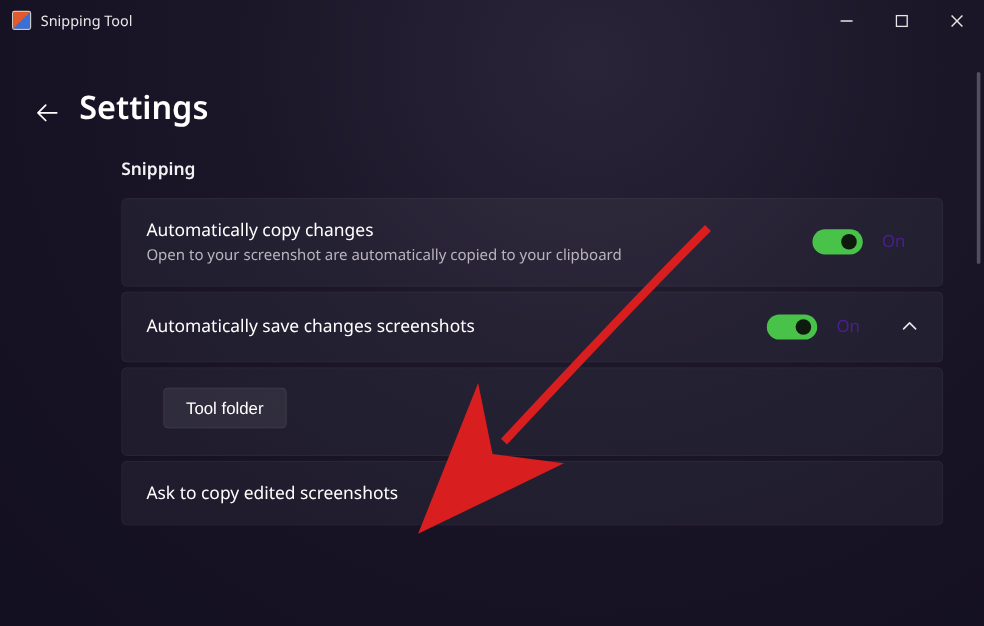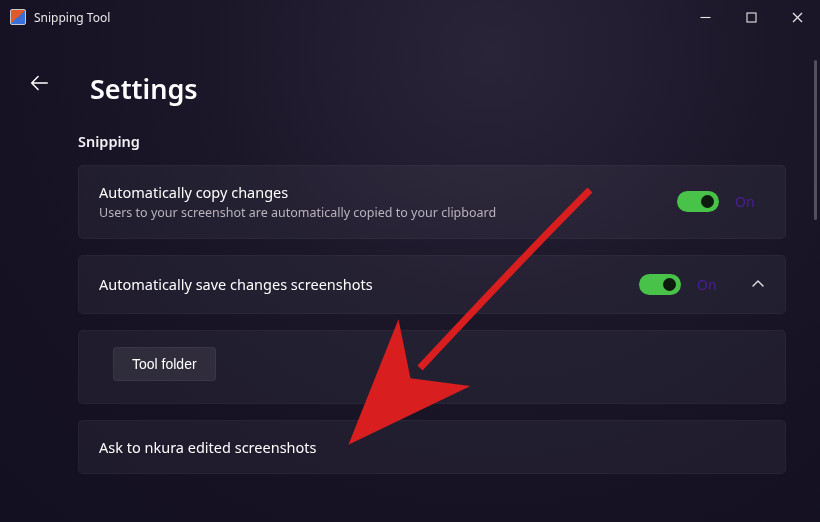--- a/index.html
+++ b/index.html
@@ -31,41 +31,41 @@
   .win-controls { margin-left: auto; display: flex; }
   .win-btn {
     width: 46px; height: 34px;
     display: flex; align-items: center; justify-content: center;
     color: #e6e6e6;
   }
   .win-btn svg { width: 11px; height: 11px; }
 
   
   .page-header {
-    display: flex; align-items: flex-start;
+    display: flex; align-items: flex-end;
     padding: 36px 12px 0 26px;
-    gap: 38px;
+    gap: 14px;
   }
   .back-btn {
     width: 26px; height: 26px;
     display: flex; align-items: center; justify-content: center;
     color: #ffffff;
   }
   .back-btn svg { width: 22px; height: 22px; }
   .page-title { font-size: 27px; font-weight: 600; }
 
   
-  .content { padding: 24px 34px 0 78px; }
+  .content { padding: 24px 34px 0 101px; }
   .section-label { font-size: 14.5px; font-weight: 600; color: #f3f1f4; margin-bottom: 14px; }
 
   .card {
     background: rgba(255,255,255,0.045);
     border: 1px solid rgba(255,255,255,0.035);
     border-radius: 5px;
-    margin-bottom: 16px;
+    margin-bottom: 4px;
     padding: 16px 20px 16px 20px;
     display: flex;
     align-items: center;
   }
   .card .text-col { flex: 1; min-width: 0; }
   .card .title { font-size: 14.5px; font-weight: 400; color: #ffffff; }
   .card .sub { font-size: 12.5px; color: #b9b3be; margin-top: 3px; line-height: 1.35; max-width: 430px; }
   .card.tall { padding: 18px 20px; }
   .card.sub-card { margin-top: 0px; padding: 16px 20px 22px 34px;}
 
@@ -146,21 +146,21 @@
   </div>
   <div class="page-title">Settings</div>
 </div>
 
 <div class="content">
   <div class="section-label">Snipping</div>
 
   <div class="card">
     <div class="text-col">
       <div class="title">Automatically copy changes</div>
-      <div class="sub">Users to your screenshot are automatically copied to your clipboard</div>
+      <div class="sub">Open to your screenshot are automatically copied to your clipboard</div>
     </div>
     <div class="right">
       <div class="toggle"></div>
       <span class="state-label">On</span>
     </div>
   </div>
 
   <div class="card tall">
     <div class="text-col">
       <div class="title">Automatically save changes screenshots</div>
@@ -175,21 +175,21 @@
   </div>
 
   <div class="card sub-card">
     <div class="right">
       <button class="open-folder-btn">Tool folder</button>
     </div>
   </div>
 
   <div class="card" style="margin-top:4px;">
     <div class="text-col">
-      <div class="title">Ask to nkura edited screenshots</div>
+      <div class="title">Ask to copy edited screenshots</div>
     </div>
   </div>
 
 </div>
 
 <div class="scroll-indicator"></div>
 
 <svg class="arrow-layer" width="820" height="522">
   <defs>
     <marker id="arrowhead" markerWidth="18" markerHeight="14" refX="3" refY="7" orient="auto">

